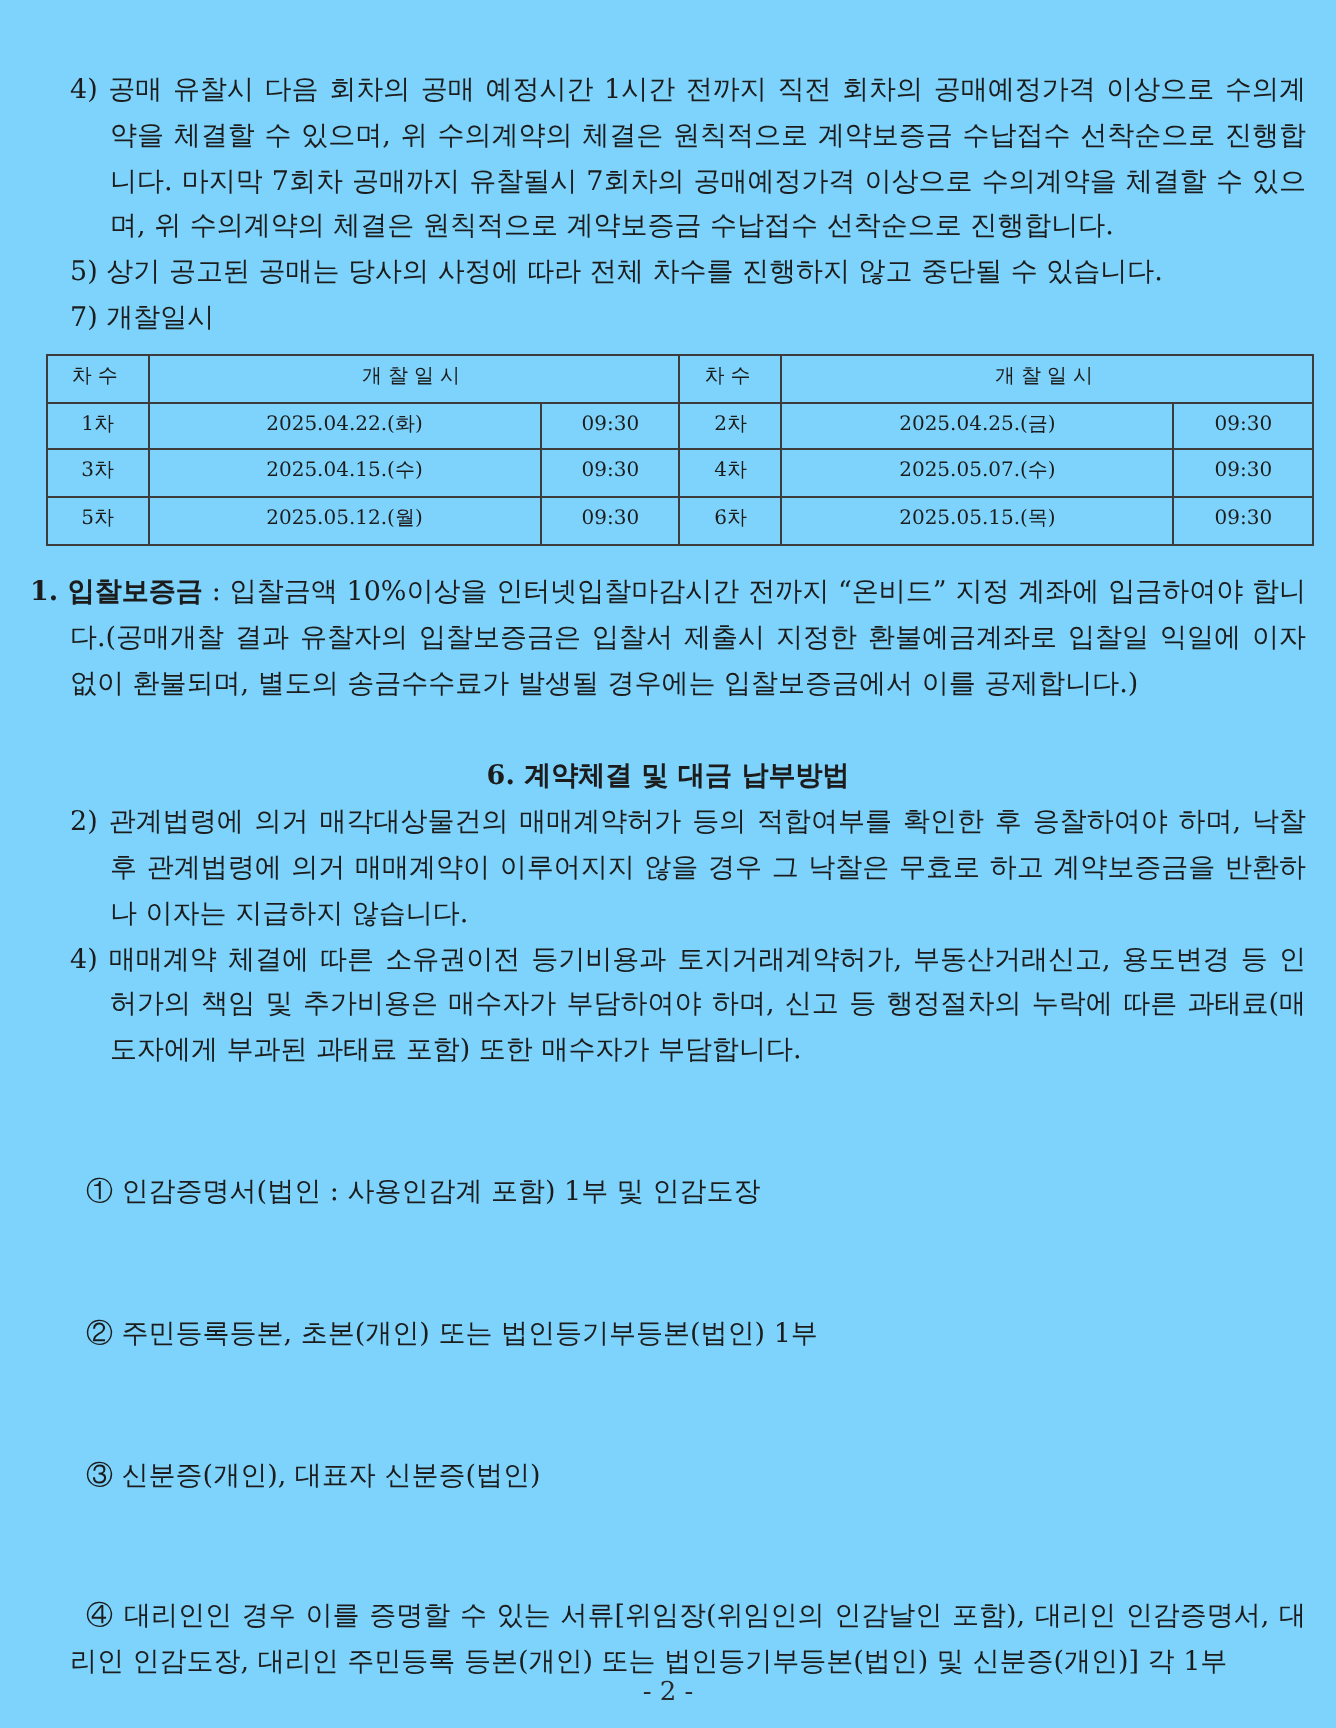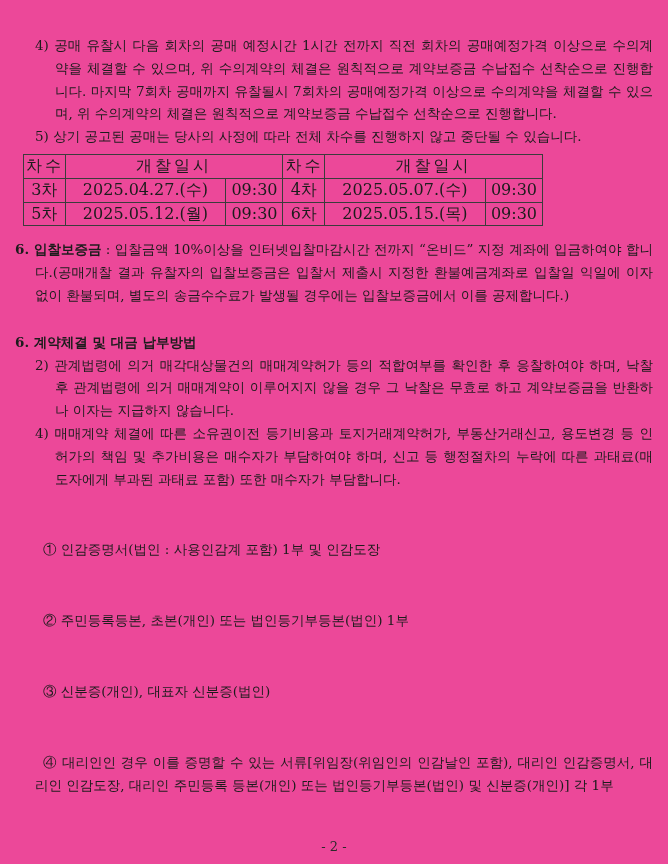--- a/index.html
+++ b/index.html
@@ -1,21 +1,21 @@
 <!DOCTYPE html>
 <html><head>
 <meta charset="utf-8">
 <style>
   html, body { margin: 0; padding: 0; background: #e8e8e8; }
   .page {
     position: relative;
     width: 668px;
     height: 864px;
     margin: 0 auto;
-    background: #ec4899;
+    background: #7dd3fc;
     box-sizing: border-box;
     padding: 34px 15px 0 15px;
     font-family: "DejaVu Serif", "Liberation Serif", serif;
     font-size: 13.5px;
     line-height: 22.8px;
     color: #1c1c1c;
     overflow: hidden;
   }
   p { margin: 0; text-align: justify; word-break: break-all; }
   .item {            
@@ -23,35 +23,35 @@
     text-indent: -20px;
   }
   .sec {             
     padding-left: 20px;
     text-indent: -20px;
   }
   .sec-title-inline { font-weight: bold; }
   .sec6-title {
     font-weight: bold;
     margin-top: 24px;
-    text-align: left;
+    text-align: center;
   }
   .sec5 { margin-top: 12px; }
   .doc {             
     padding-left: 20px;
     text-indent: 8px;
     margin-top: 48px;
   }
   .marker { white-space: nowrap; }
   table.schedule {
     border-collapse: collapse;
     table-layout: fixed;
-    width: 520px;
+    width: 634px;
     margin: 6px auto 0 8px;
-    font-size: 16px;
+    font-size: 10px;
   }
   table.schedule td {
     border: 1px solid #3c3c3c;
     text-align: center;
     vertical-align: middle;
     padding: 0 2px;
     height: 17px;
     overflow: hidden;
     white-space: nowrap;
   }
@@ -72,59 +72,71 @@
 
   <div>
     <p class="item">
       <span class="marker">4)</span>
       <span>공매 유찰시 다음 회차의 공매 예정시간 1시간 전까지 직전 회차의 공매예정가격 이상으로 수의계약을 체결할 수 있으며, 위 수의계약의 체결은 원칙적으로 계약보증금 수납접수 선착순으로 진행합니다. 마지막 7회차 공매까지 유찰될시 7회차의 공매예정가격 이상으로 수의계약을 체결할 수 있으며, 위 수의계약의 체결은 원칙적으로 계약보증금 수납접수 선착순으로 진행합니다.</span>
     </p>
     <p class="item">
       <span class="marker">5)</span>
       <span>상기 공고된 공매는 당사의 사정에 따라 전체 차수를 진행하지 않고 중단될 수 있습니다.</span>
     </p>
+    <p class="item">
+      <span class="marker">7)</span>
+      <span>개찰일시</span>
+    </p>
   </div>
 
   <table class="schedule">
     <colgroup>
       <col style="width:8%">
         <col style="width:31%">
         <col style="width:11%">
       <col style="width:8%">
         <col style="width:31%">
         <col style="width:11%">
     </colgroup>
     <tbody>
       <tr class="head">
         <td>차수</td>
         <td colspan="2">개찰일시</td>
         <td>차수</td>
         <td colspan="2">개찰일시</td>
       </tr>
       <tr>
+        <td>1차</td>
+        <td>2025.04.22.(화)</td>
+        <td>09:30</td>
+        <td>2차</td>
+        <td>2025.04.25.(금)</td>
+        <td>09:30</td>
+      </tr>
+      <tr>
         <td>3차</td>
-        <td>2025.04.27.(수)</td>
+        <td>2025.04.15.(수)</td>
         <td>09:30</td>
         <td>4차</td>
         <td>2025.05.07.(수)</td>
         <td>09:30</td>
       </tr>
       <tr>
         <td>5차</td>
         <td>2025.05.12.(월)</td>
         <td>09:30</td>
         <td>6차</td>
         <td>2025.05.15.(목)</td>
         <td>09:30</td>
       </tr>
     </tbody>
   </table>
 
   <p class="sec sec5">
-    <span class="sec-title-inline">6. 입찰보증금</span>
+    <span class="sec-title-inline">1. 입찰보증금</span>
     <span>: 입찰금액 10%이상을 인터넷입찰마감시간 전까지 “온비드” 지정 계좌에 입금하여야 합니다.(공매개찰 결과 유찰자의 입찰보증금은 입찰서 제출시 지정한 환불예금계좌로 입찰일 익일에 이자 없이 환불되며, 별도의 송금수수료가 발생될 경우에는 입찰보증금에서 이를 공제합니다.)</span>
   </p>
 
   <p class="sec6-title">6. 계약체결 및 대금 납부방법</p>
 
   <div>
     <p class="item">
       <span class="marker">2)</span>
       <span>관계법령에 의거 매각대상물건의 매매계약허가 등의 적합여부를 확인한 후 응찰하여야 하며, 낙찰 후 관계법령에 의거 매매계약이 이루어지지 않을 경우 그 낙찰은 무효로 하고 계약보증금을 반환하나 이자는 지급하지 않습니다.</span>
     </p>

